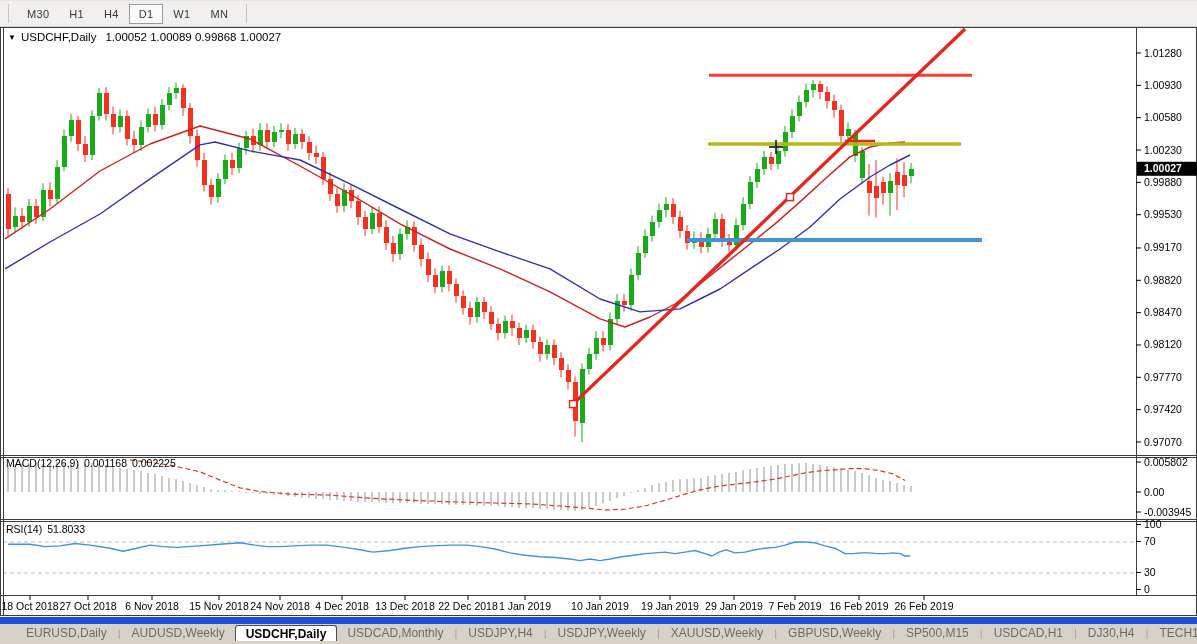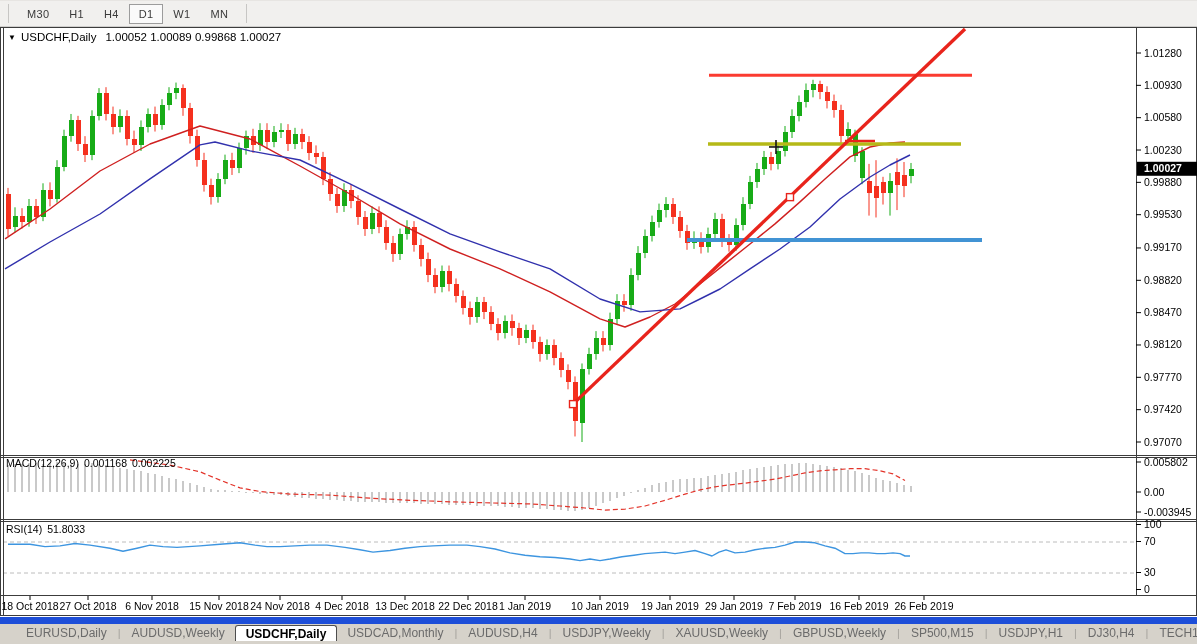--- a/index.html
+++ b/index.html
@@ -554,31 +554,31 @@
 </div>
 
 <div class="tabbar">
   <span id="tabs-host" style="display:flex;align-items:stretch;">
       <span class="tab">EURUSD,Daily</span>
       <span class="tab-sep">|</span>
       <span class="tab">AUDUSD,Weekly</span>
       <span class="tab active">USDCHF,Daily</span>
       <span class="tab">USDCAD,Monthly</span>
       <span class="tab-sep">|</span>
-      <span class="tab">AUDUSD,H4</span>
+      <span class="tab">USDJPY,H4</span>
       <span class="tab-sep">|</span>
       <span class="tab">USDJPY,Weekly</span>
       <span class="tab-sep">|</span>
       <span class="tab">XAUUSD,Weekly</span>
       <span class="tab-sep">|</span>
       <span class="tab">GBPUSD,Weekly</span>
       <span class="tab-sep">|</span>
       <span class="tab">SP500,M15</span>
       <span class="tab-sep">|</span>
-      <span class="tab">USDJPY,H1</span>
+      <span class="tab">USDCAD,H1</span>
       <span class="tab-sep">|</span>
       <span class="tab">DJ30,H4</span>
       <span class="tab-sep">|</span>
       <span class="tab">TECH100,H</span>
     </span>
 
 </div>
 <div class="bottom-strip"></div>
 
 </body></html>

